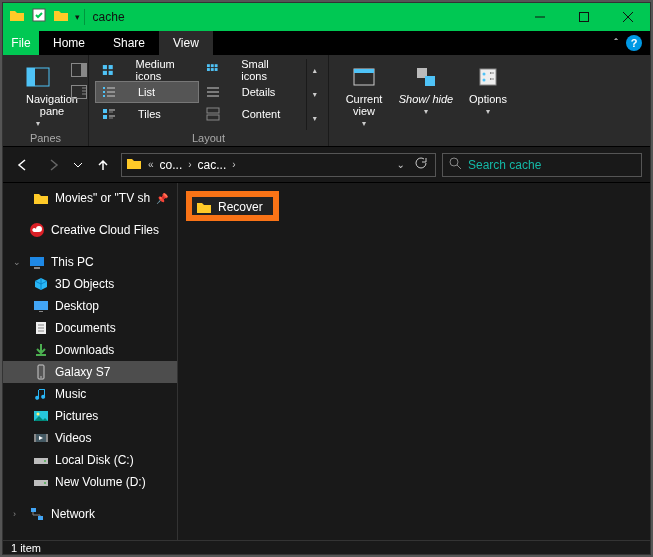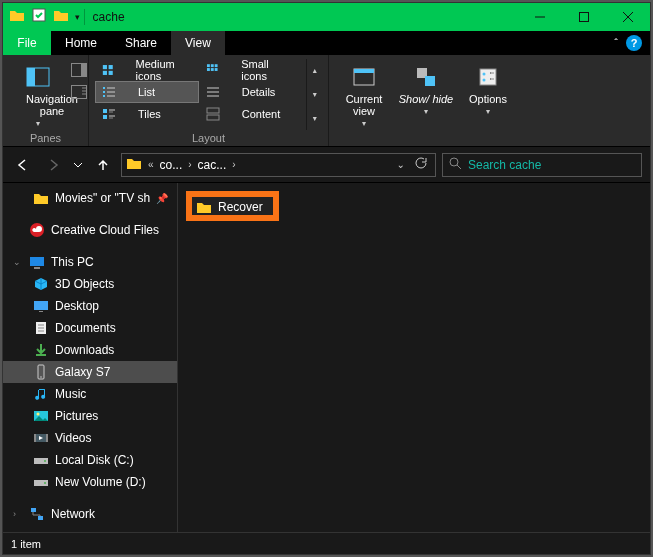--- a/index.html
+++ b/index.html
@@ -11,21 +11,21 @@
   .tb-left { display: flex; align-items: center; gap: 6px; padding-left: 6px; }
   .tb-sep { width: 1px; height: 16px; background: rgba(0,0,0,0.25); margin: 0 4px; }
   .tb-title { color: #111; font-size: 12px; padding-left: 4px; }
   .tb-spacer { flex: 1; }
   .tb-controls { display: flex; }
   .tb-btn { width: 44px; height: 28px; display: flex; align-items: center; justify-content: center; }
   .tb-btn svg { stroke: #111; stroke-width: 1; fill: none; }
 
   
   .tabrow { height: 24px; background: #000; display: flex; align-items: stretch; }
-  .file-tab { width: 48px; background: #00c853; color: #fff; font-size: 12px; display: flex; align-items: center; justify-content: center; }
+  .file-tab { width: 36px; background: #00c853; color: #fff; font-size: 12px; display: flex; align-items: center; justify-content: center; }
   .tab { padding: 0 14px; color: #fff; font-size: 12px; display: flex; align-items: center; }
   .tab.active { background: #2b2b2b; }
   .tabrow-spacer { flex: 1; }
   .tabrow-right { display: flex; align-items: center; gap: 8px; padding-right: 8px; }
   .help-badge { width: 16px; height: 16px; border-radius: 50%; background: #0099e5; color: #fff; font-size: 11px; display: flex; align-items: center; justify-content: center; font-weight: bold; }
 
   
   .ribbon { height: 92px; background: #2b2b2b; display: flex; border-bottom: 1px solid #000; }
   .ribgroup { display: flex; flex-direction: column; border-right: 1px solid #1a1a1a; padding: 4px 6px 2px 6px; }
   .ribgroup-content { flex: 1; display: flex; align-items: flex-start; gap: 4px; }
@@ -58,21 +58,21 @@
   .nav-item.selected { background: #4d4d4d; }
   .nav-exp { width:10px; color:#888; font-size:9px; display:inline-block;}
   .nav-icon { width:16px; height:16px; flex-shrink:0;}
   .nav-gap { height: 10px; }
 
   .filelist { flex:1; background:#191919; padding:8px; display:flex; flex-direction:column; gap:2px; align-items:flex-start;}
   .file-item { display:flex; align-items:center; gap:6px; padding:3px 6px; color:#fff; font-size:12px;}
   .file-item.highlighted { border:6px solid #f97316; background:#222; padding:2px 10px 0 4px;}
 
   
-  .status { height: 22px; background: #191919; border-top: 1px solid #333; display:flex; align-items:center; padding:0 8px; color:#fff; font-size:11px;}
+  .status { height: 14px; background: #191919; border-top: 1px solid #333; display:flex; align-items:center; padding:0 8px; color:#fff; font-size:11px;}
 
   
   .folder-yellow { fill:#ffca28; }
 </style>
 </head>
 <body>
 
 <div class="window">
 
   <div class="titlebar">

